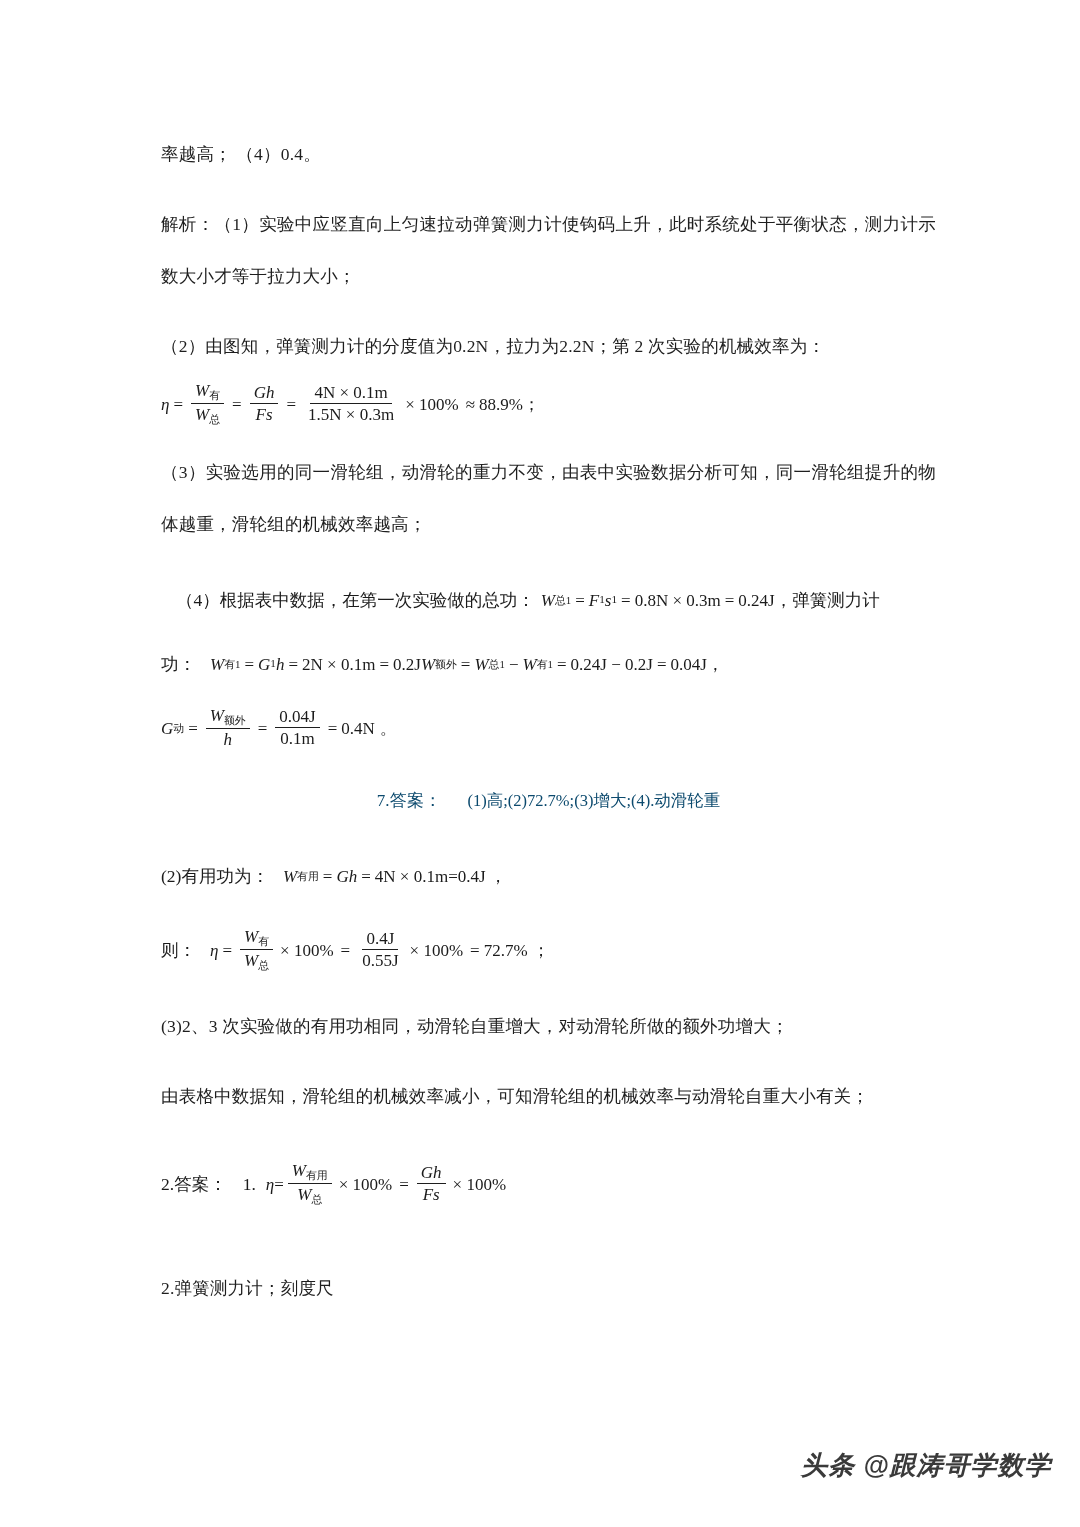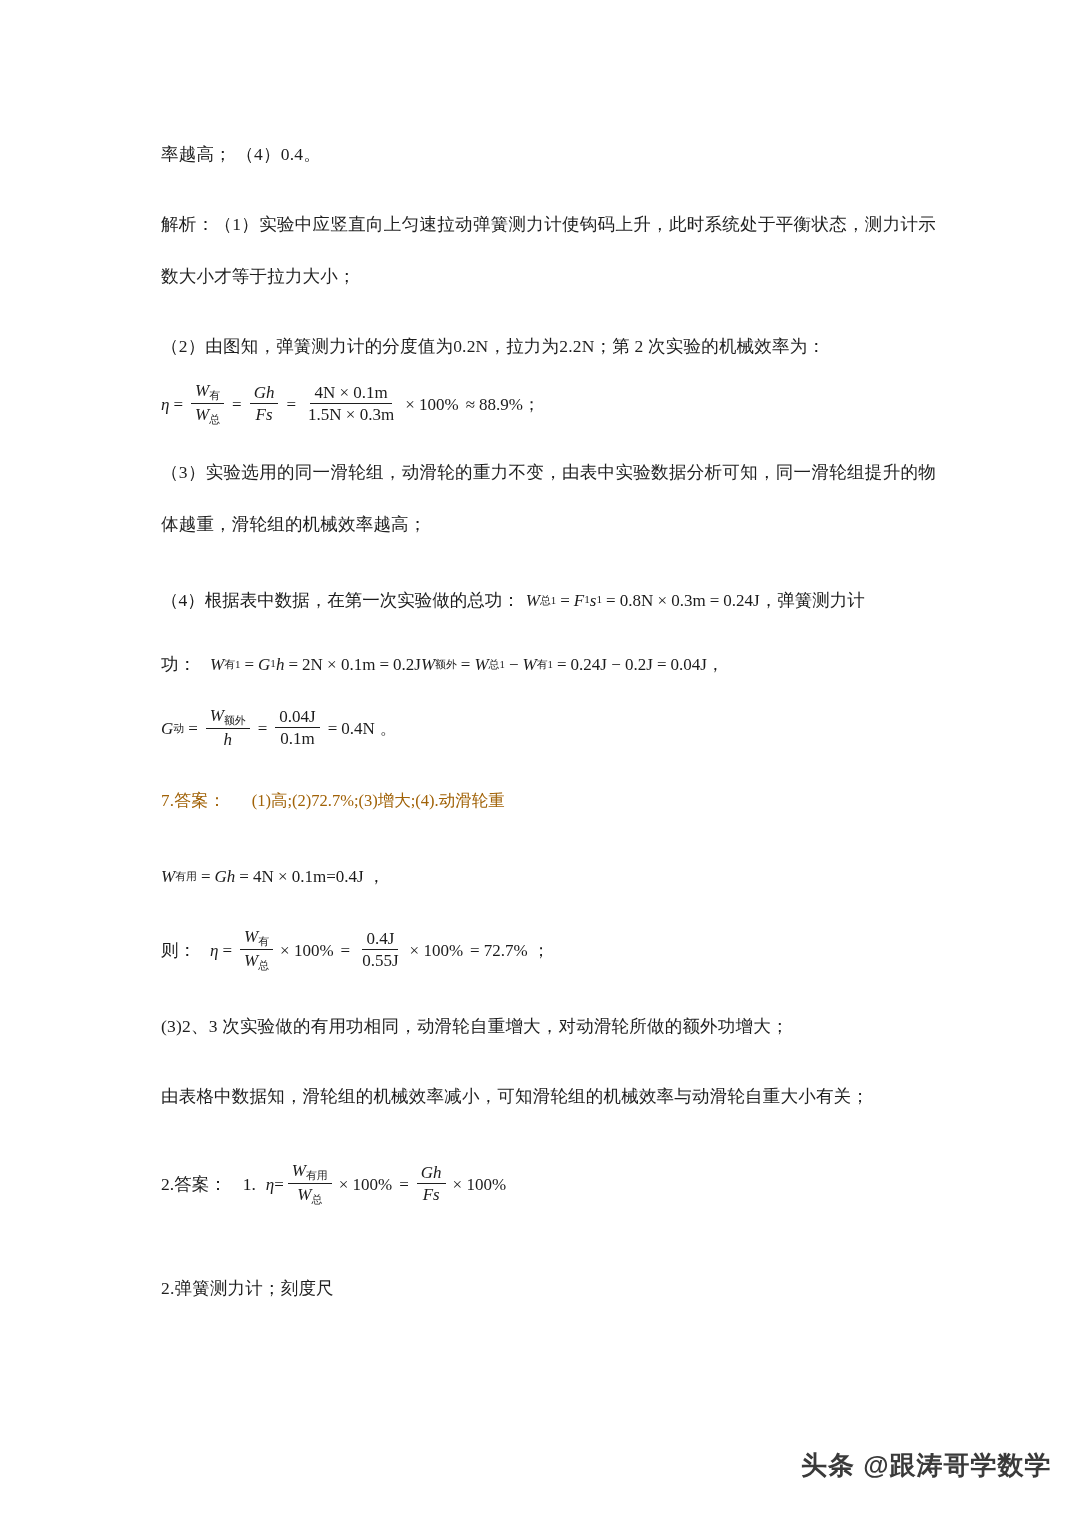--- a/index.html
+++ b/index.html
@@ -43,21 +43,22 @@
   .para.tight { line-height: 50px; }
 
   .gap-lg { height: 30px; }
   .gap-md { height: 18px; }
   .gap-sm { height: 10px; }
   .gap-xl { height: 46px; }
 
   .ans-line {
     font-size: 17px;
     line-height: 46px;
-    color: #a16207;
+    color: #0c4a6e;
+    text-align: center;
   }
   .ans-label { letter-spacing: 0.2px; }
   .ans-body  { margin-left: 26px; font-size: 16.5px; }
 
   
   .math {
     font-family: "Liberation Serif", "DejaVu Serif", serif;
     font-size: 17px;
     display: inline-flex;
     align-items: center;
@@ -99,35 +100,36 @@
   }
 
   .mathline {
     margin: 0;
     line-height: 64px;
     min-height: 64px;
     display: flex;
     align-items: center;
     font-size: 17.5px;
   }
-  .mathline .lead { margin-right: 6px; }
+  .mathline .lead { margin-right: 6px; margin-left: 15px; }
   .mathline .lead2 { margin-right: 14px; }
 
   .inline-text {
     font-size: 17.5px;
   }
 
   
   .watermark {
     position: absolute;
     left: 795px;
     top: 1448px;
     font-family: "Liberation Sans", "DejaVu Sans", sans-serif;
     font-size: 26px;
     font-weight: 700;
+    font-style: italic;
     color: #2a2a2a;
     letter-spacing: 1px;
     white-space: nowrap;
     opacity: 0.92;
     text-shadow: 1px 1px 0 rgba(255,255,255,0.85);
   }
 </style>
 </head>
 <body>
 
@@ -250,20 +252,21 @@
     <div class="ans-line">
       <span class="ans-label">7.答案：</span><span class="ans-body">(1)高;(2)72.7%;(3)增大;(4).动滑轮重</span>
     </div>
 
     <div class="gap-sm"></div>
 
 
     <div class="gap-sm"></div>
 
     <div class="mathline">
+      <span class="inline-text lead2">(2)有用功为：</span>
       <span class="math">
         <span class="it">W</span>
           <sub class="sb">有用</sub>
         <span class="op">=</span>
         <span class="it">Gh</span>
         <span class="op">=</span>
         <span class="up">4N × 0.1m=0.4J</span>
         <span class="up" style="margin-left:4px;">，</span>
       </span>
     </div>

